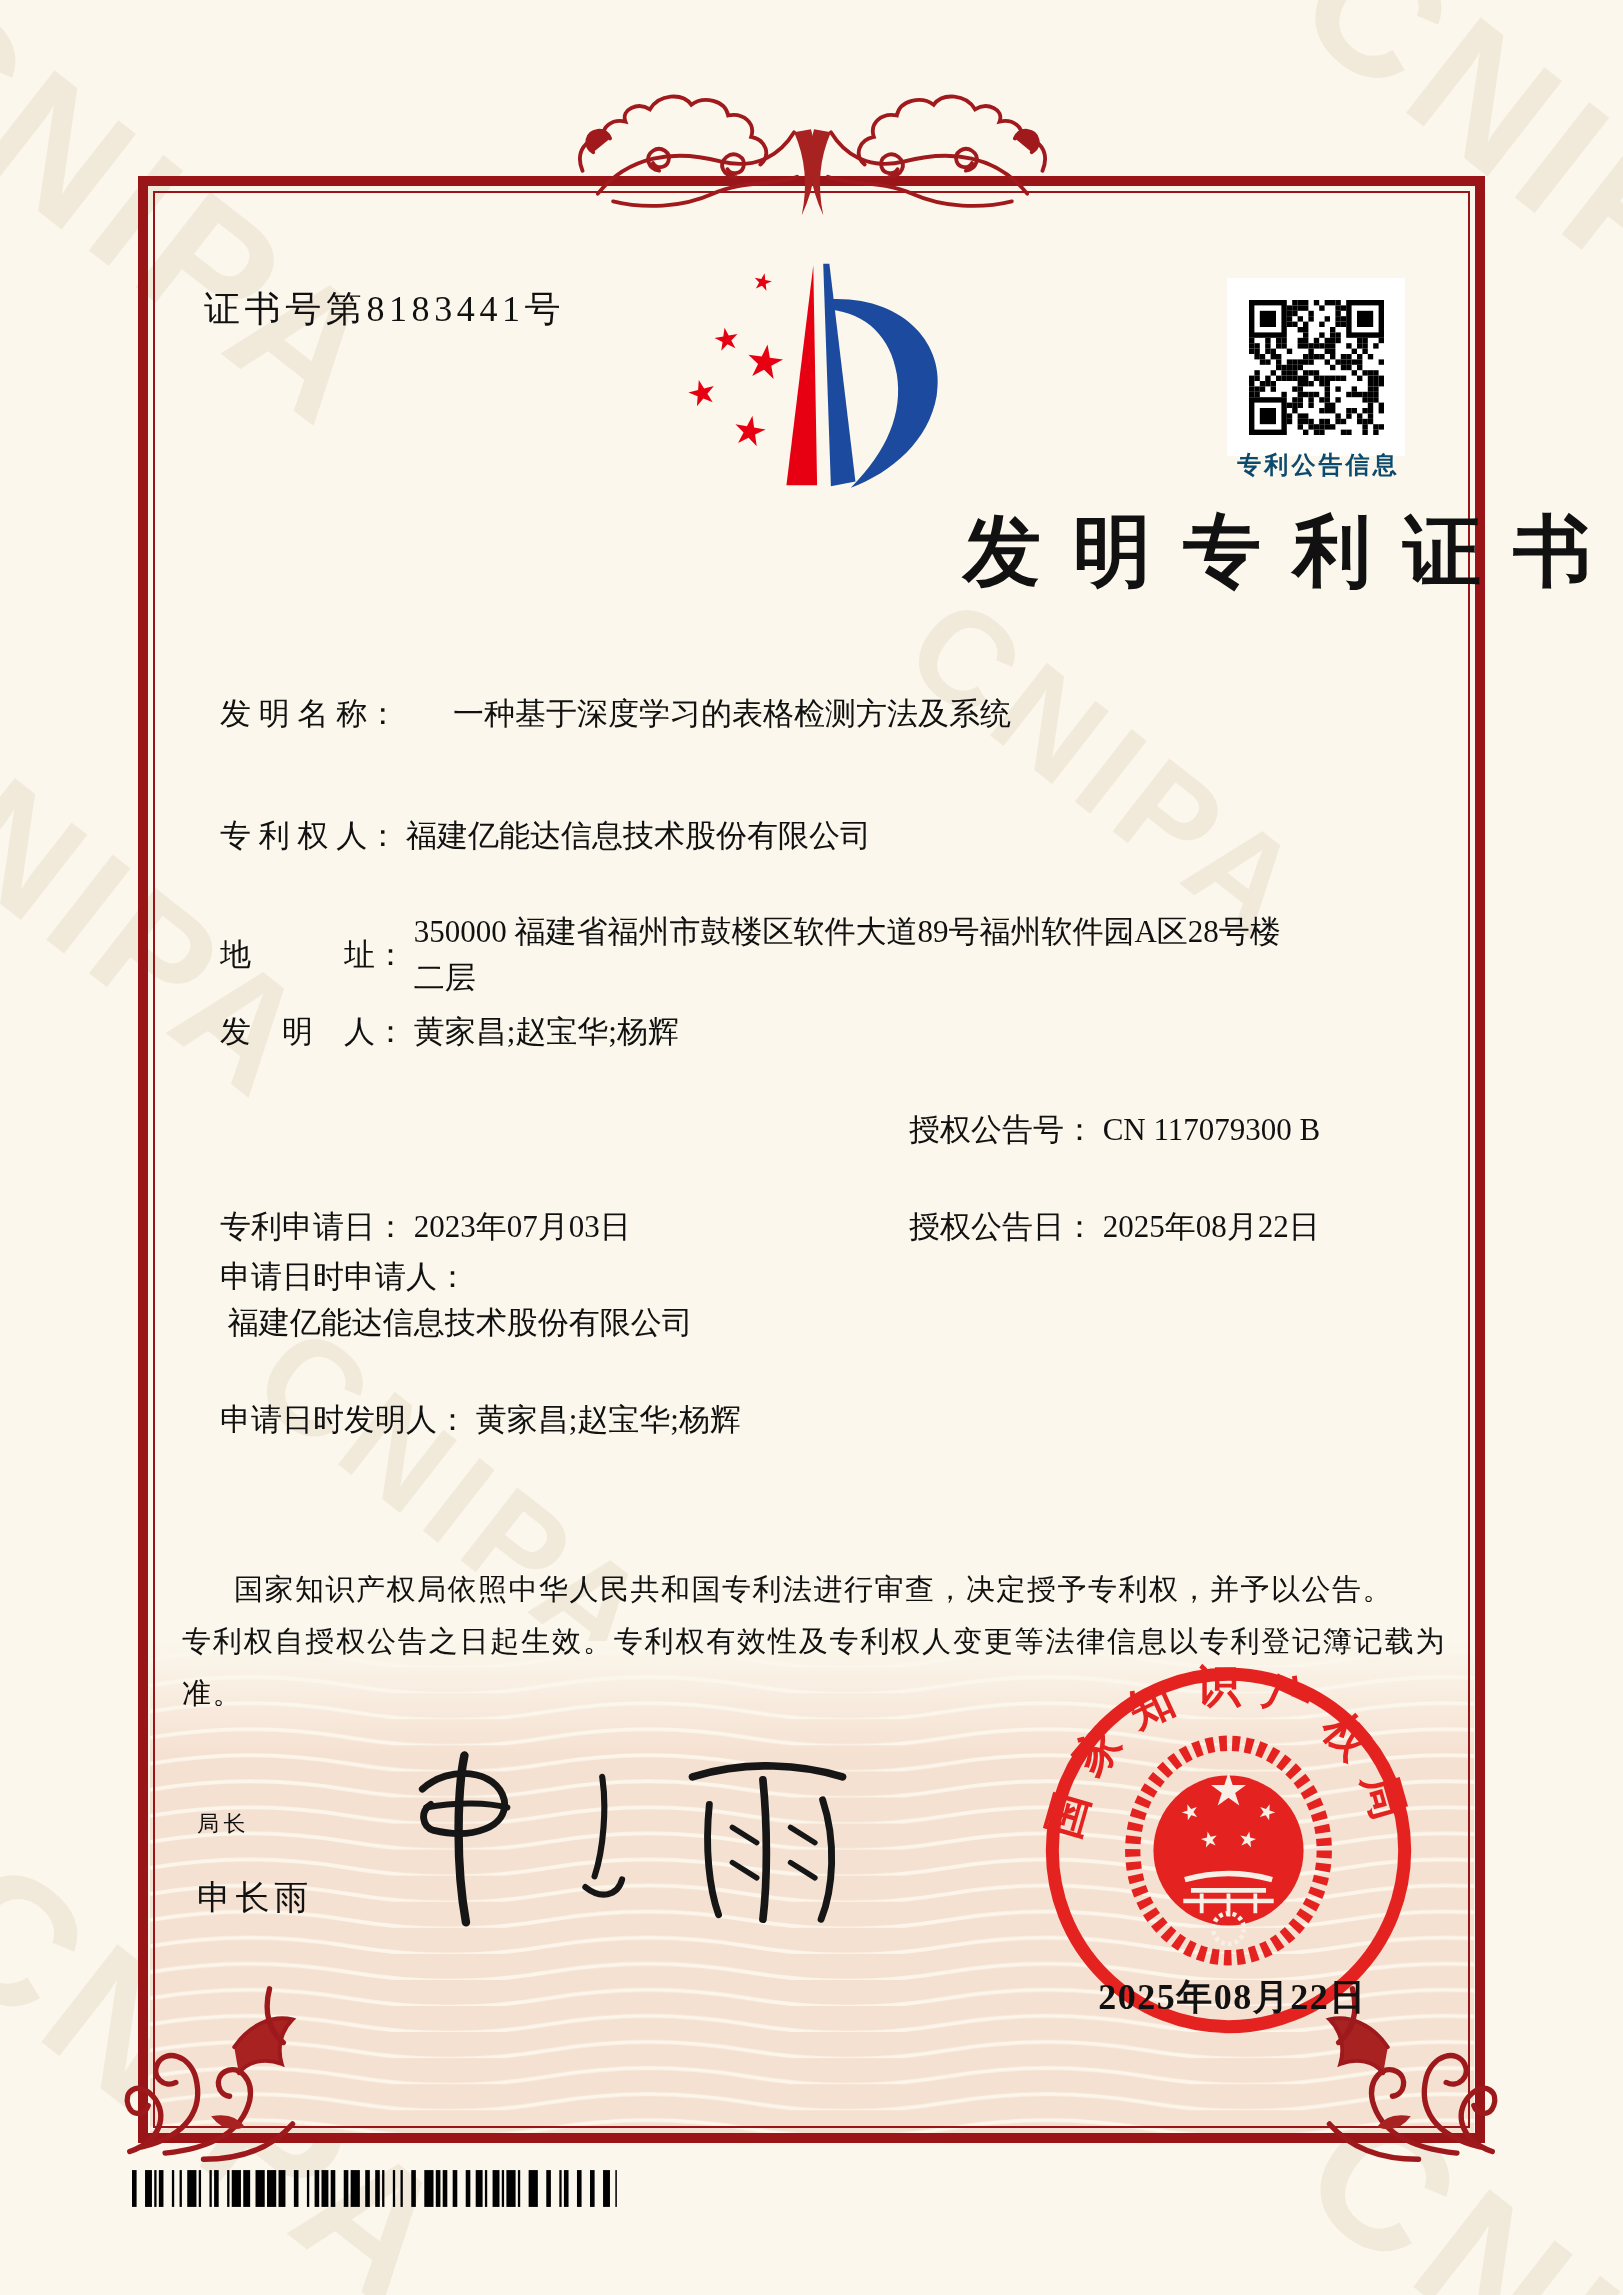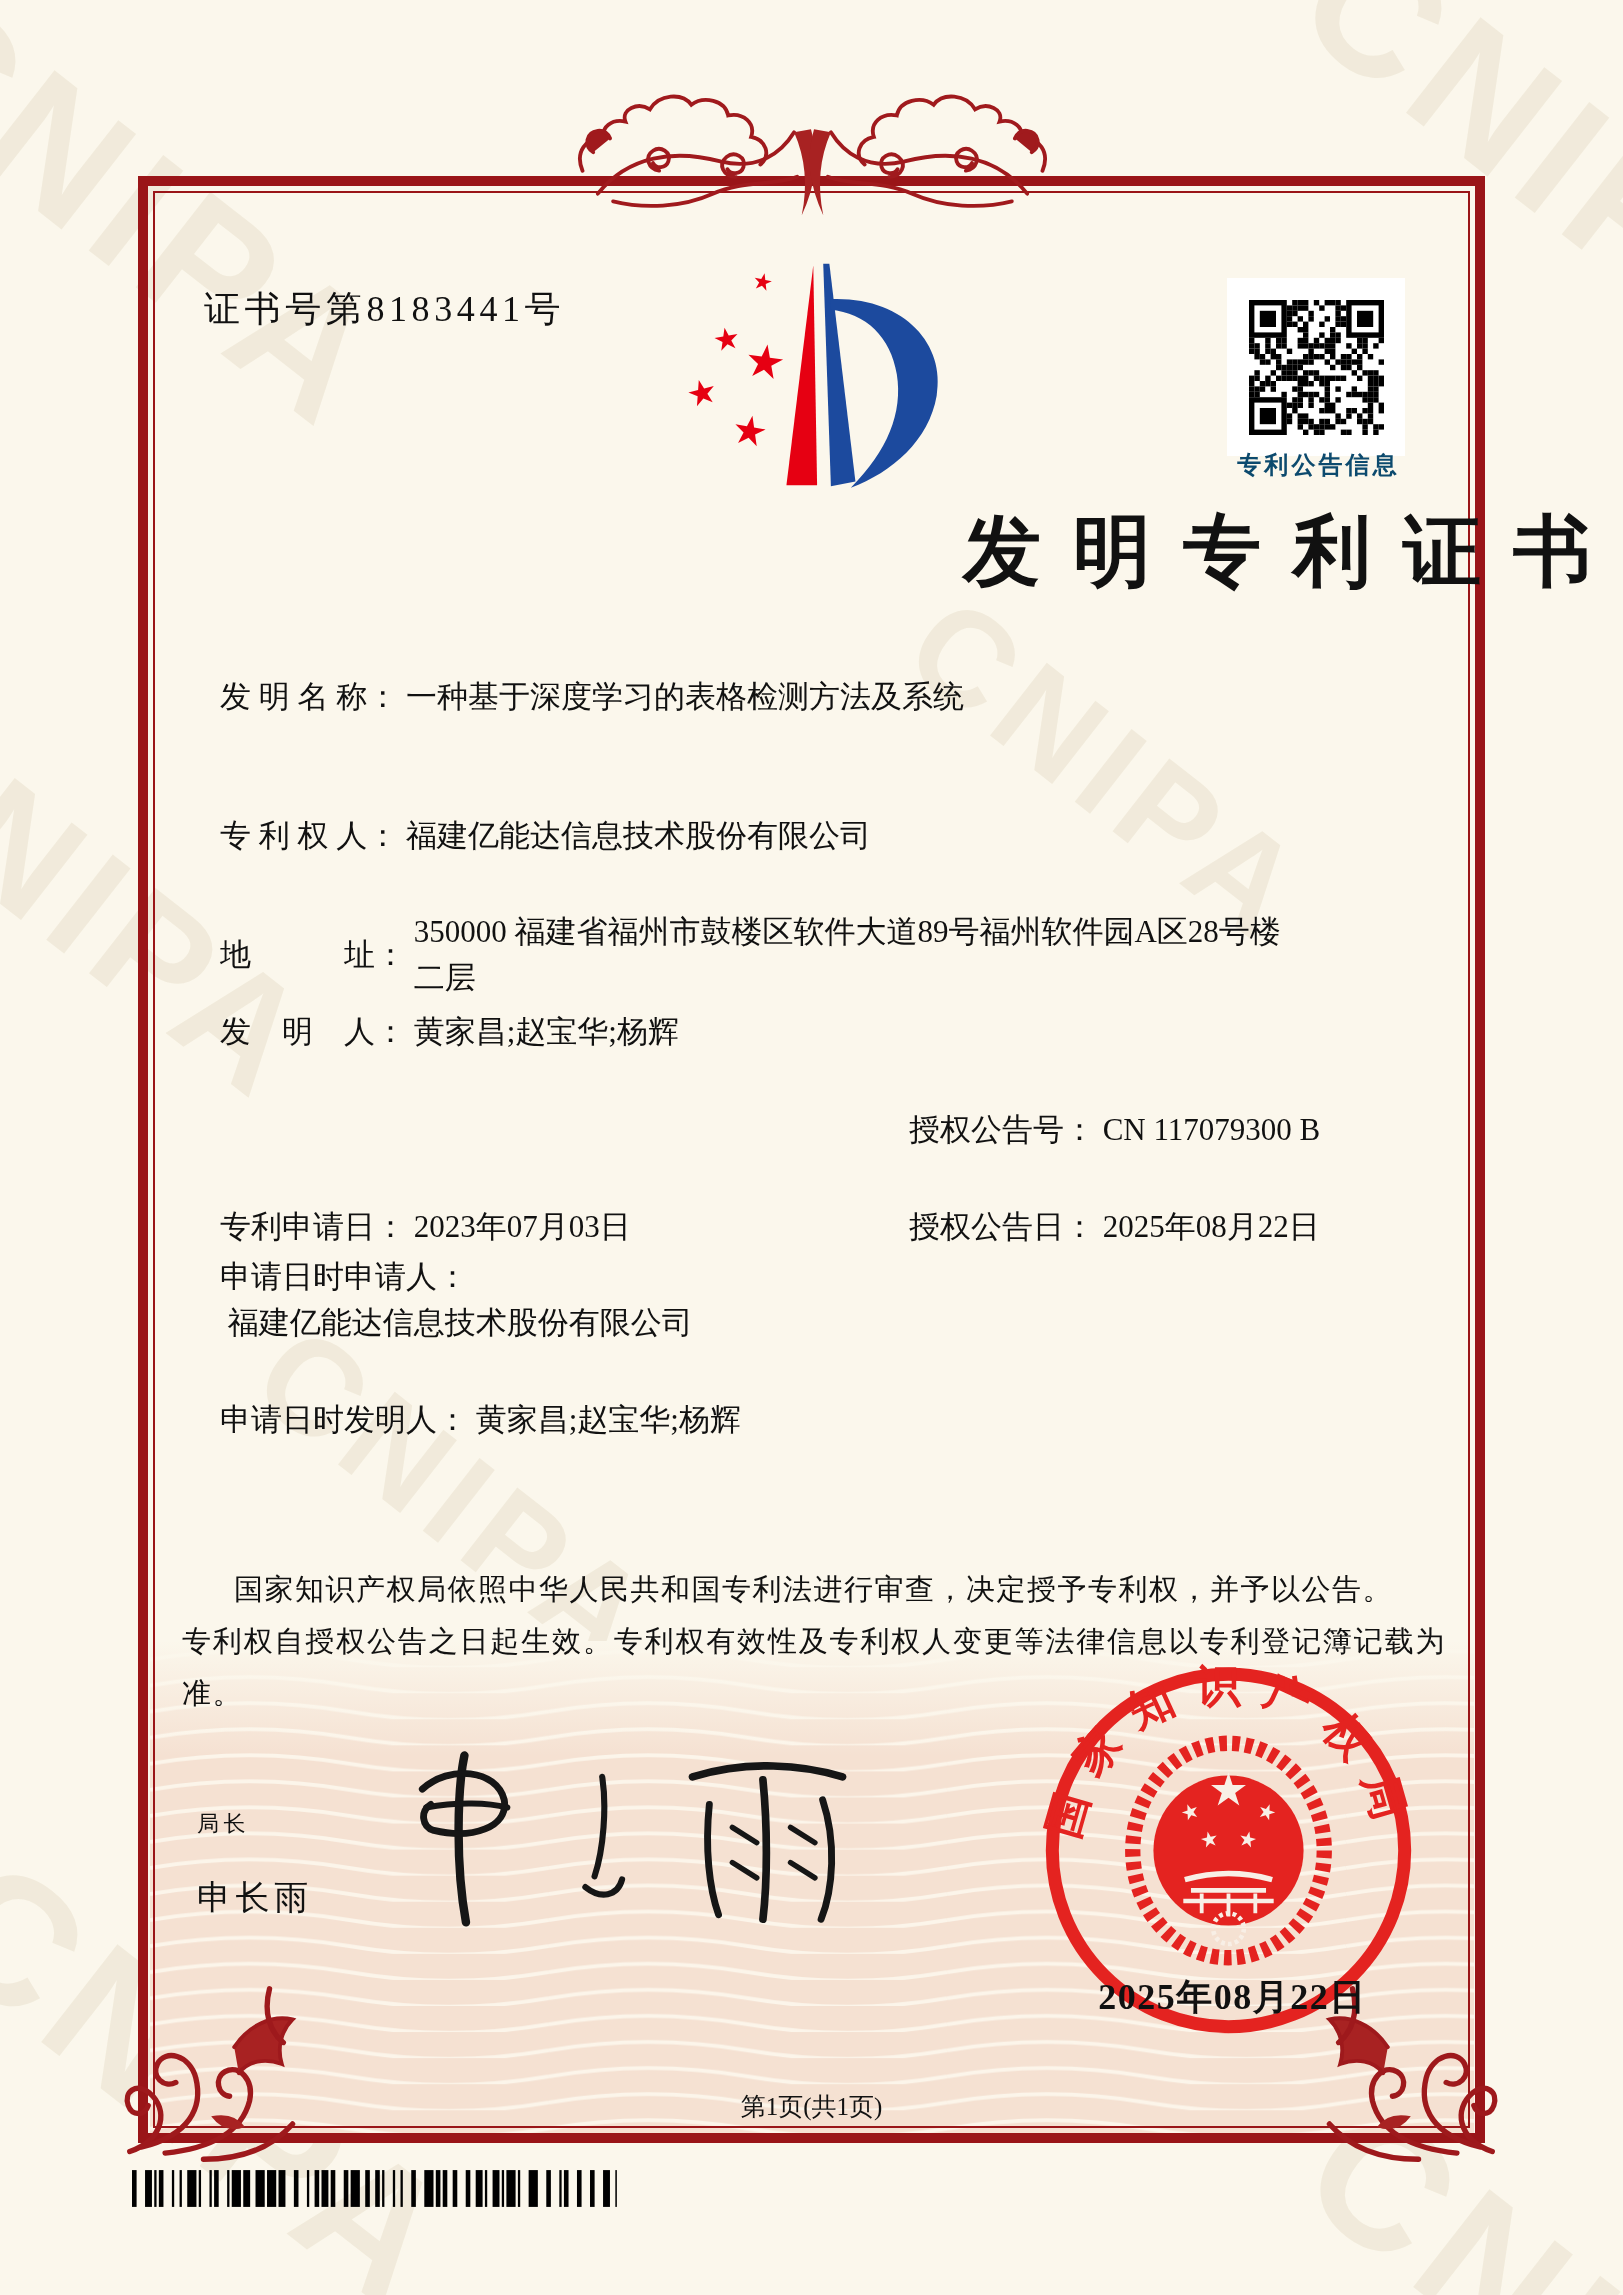--- a/index.html
+++ b/index.html
@@ -30,21 +30,21 @@
   .qr-wrap{position:absolute;left:1227px;top:278px;width:178px;height:178px;background:#fff;}
   .qr-wrap svg{position:absolute;left:21.5px;top:21.5px;}
   .qr-label{position:absolute;left:1196px;top:449px;width:245px;text-align:center;
             color:#0c4a6e;font-size:24px;letter-spacing:3.1px;font-weight:bold;}
   .doc-title{position:absolute;left:0;top:500px;width:1623px;text-align:right;
              font-size:78px;font-weight:bold;letter-spacing:32px;text-indent:32px;}
 
   .row{position:absolute;left:220px;display:flex;align-items:flex-start;font-size:31px;line-height:46px;}
   .row .lbl{white-space:pre;flex:none;}
   .row .val{margin-left:7.7px;}
-  .r-name{top:674px;}
+  .r-name{top:691px;gap:47px;}
   .r-patentee{top:813px;}
   .r-address{top:909px;align-items:center;}
   .r-address .val{width:886px;}
   .r-inventors{top:1009px;}
   .r-patno{top:1107px;}
   .r-filing{top:1204px;}
   .r-appl{top:1254px;flex-direction:column;}
   .r-invf{top:1397px;}
 
   .statement{position:absolute;left:182px;top:1563px;width:1264px;font-size:29px;
@@ -493,21 +493,20 @@
             <path d="M86,202 H184" stroke-width="6"></path>
             <path d="M76,216 H194" stroke-width="6"></path>
             <path d="M100,206 V232 M135,206 V236 M170,206 V232" stroke-width="5"></path>
           </g>
           <circle cx="135" cy="252" r="20" fill="none" stroke="#f8efe6" stroke-width="6" stroke-dasharray="5 4"></circle>
         </g>
       </svg>
     </div>
     <div class="seal-date">2025年08月22日</div>
 
-    <div class="footer">第1页(共1页)</div>
 
     <div class="barcode">
       <svg id="barcode-svg" width="491" height="37" viewBox="0 0 640 48">
           <rect x="0" y="0" width="6" height="48" fill="#000"></rect>
           <rect x="17" y="0" width="9" height="48" fill="#000"></rect>
           <rect x="29" y="0" width="3" height="48" fill="#000"></rect>
           <rect x="35" y="0" width="6" height="48" fill="#000"></rect>
           <rect x="52" y="0" width="3" height="48" fill="#000"></rect>
           <rect x="62" y="0" width="3" height="48" fill="#000"></rect>
           <rect x="72" y="0" width="12" height="48" fill="#000"></rect>

